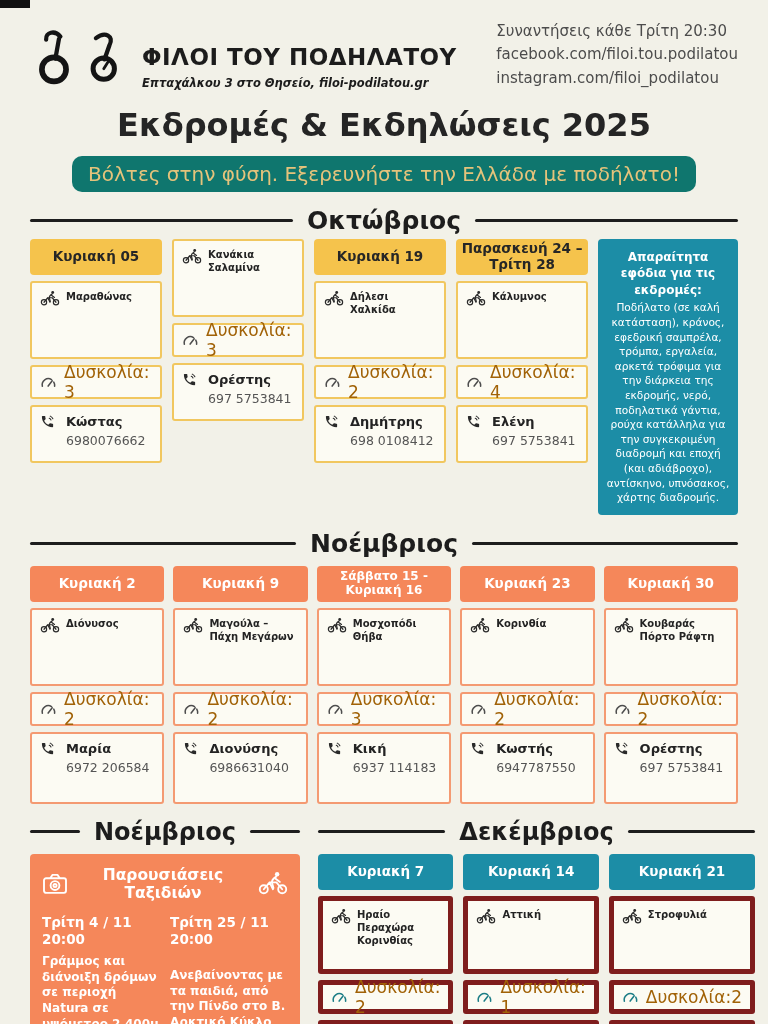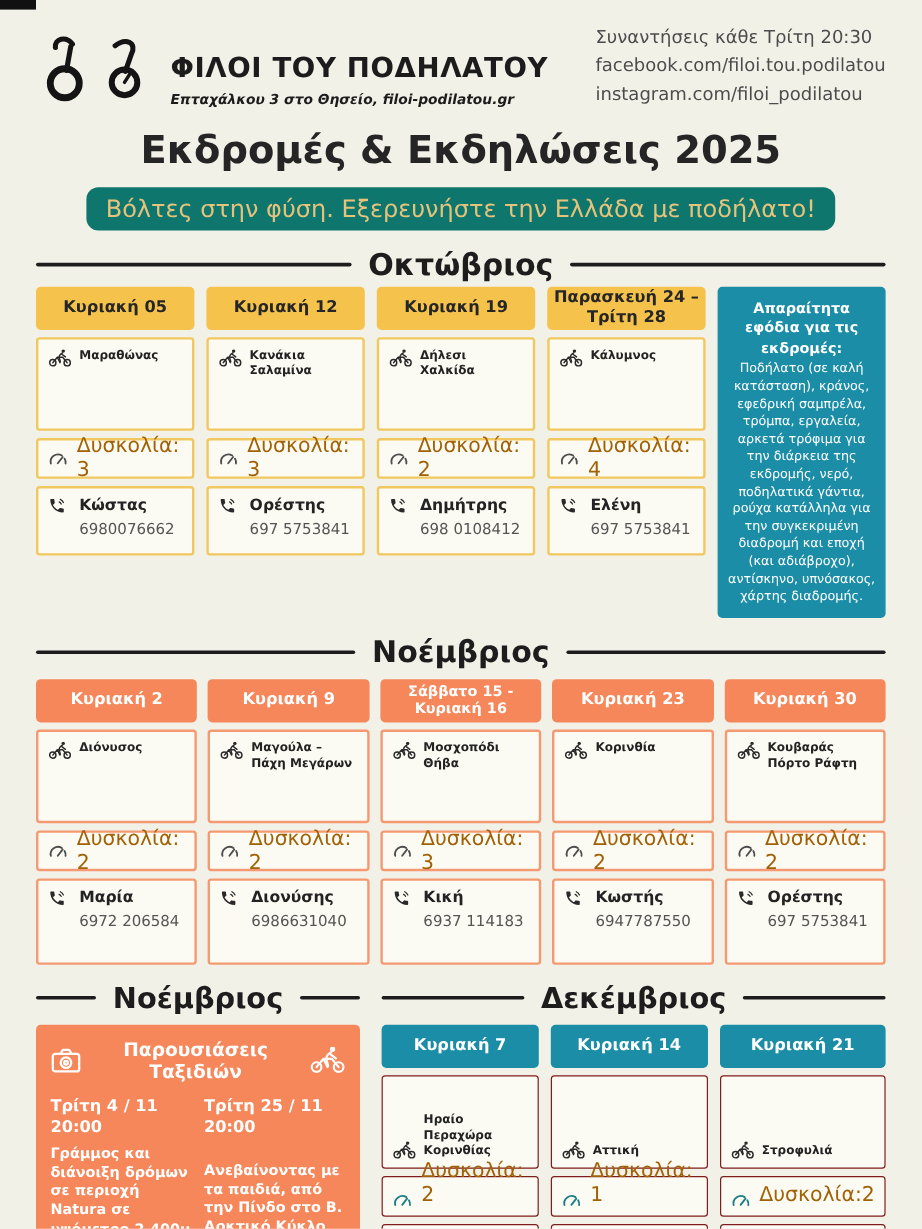--- a/index.html
+++ b/index.html
@@ -53,21 +53,21 @@
   .diff { height:34px; display:flex; gap:7px; align-items:center; font-size:17px; color:#a16207; }
   .contact { display:grid; grid-template-columns:20px 1fr; column-gap:6px; row-gap:4px;
              align-content:flex-start; font-size:13px; }
   .c-name { font-weight:bold; color:#232323; }
   .c-phone { grid-column:2; color:#555; font-size:12.5px; }
   .oct .card-date { background:#f5c34c; color:#262626; }
   .oct .box { border:2px solid #f1c75f; }
   .nov .card-date { background:#f5875a; color:#ffffff; }
   .nov .box { border:2px solid #f49a72; }
   .dec .card-date { background:#1c8da6; color:#ffffff; }
-  .dec .box { border:1px solid #7f1d1d;align-items:flex-end; }
+  .dec .box { border:5px solid #7f1d1d; }
   .oct .contact { height:58px; }
   .nov .contact { height:72px; }
   .dec .contact { height:80px; }
   .icon { display:inline-flex; color:#2a2a2a; }
   .diff .icon { color:#4d4d4d; }
   .dec .diff .icon { color:#1c7d86; }
 
   
   .info-box {
     background:#1c8da6; border-radius:4px; color:#fff;
@@ -185,21 +185,20 @@
             <svg width="15" height="15">
               <use href="#sym-phone"></use>
             </svg>
           </span>
         <span class="c-name">Κώστας</span>
         <span class="c-phone">6980076662</span>
       </div>
     </div>
 
     <div class="card oct">
-      <div class="card-date">Κυριακή 12</div>
       <div class="box dest">
         <span class="icon">
             <svg width="20" height="15">
               <use href="#sym-cyclist"></use>
             </svg>
           </span>
         <span>Κανάκια Σαλαμίνα</span>
       </div>
       <div class="box diff">
         <span class="icon">

